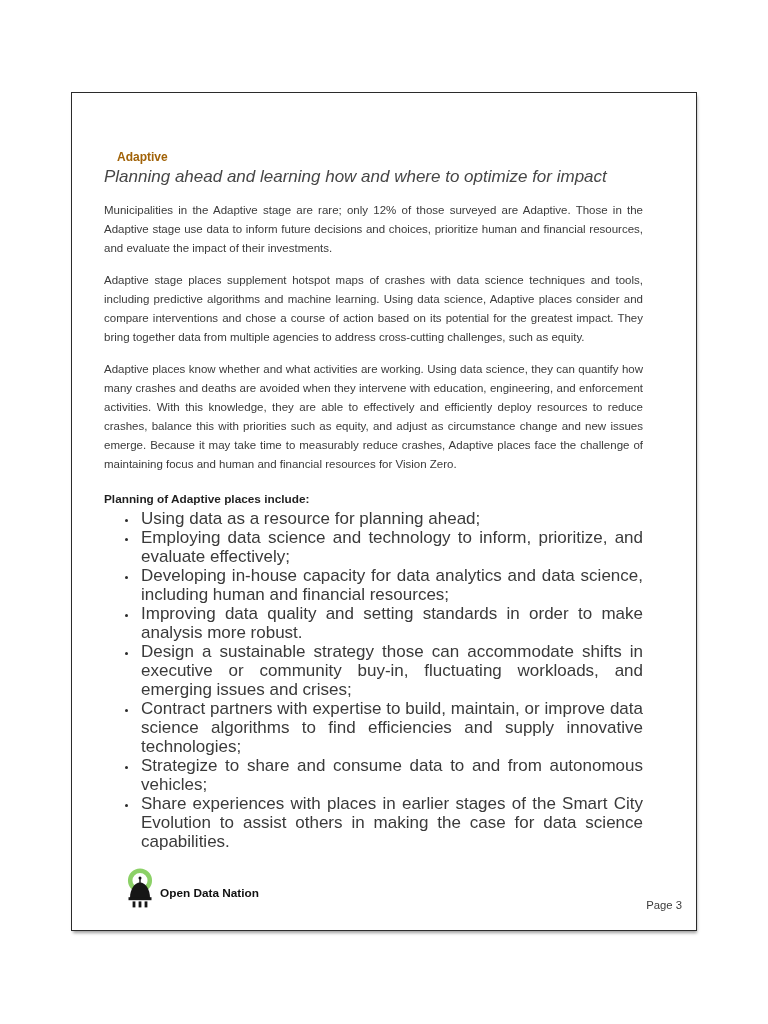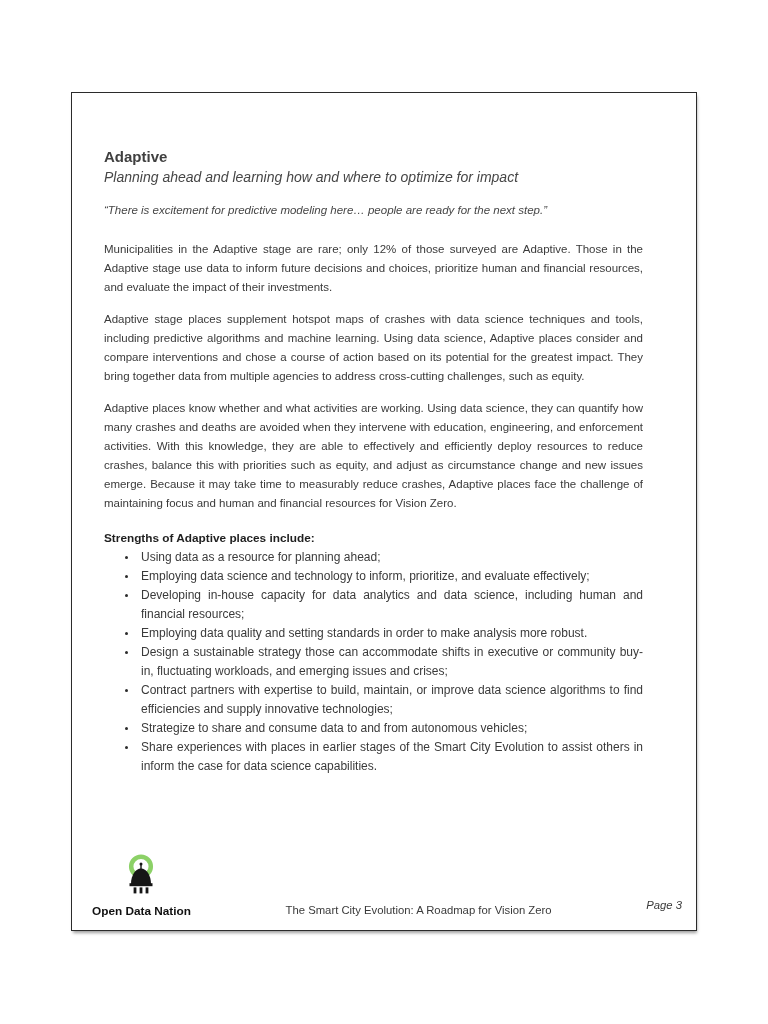--- a/index.html
+++ b/index.html
@@ -21,28 +21,29 @@
     height: 839px;
     background: #ffffff;
     border: 1px solid var(--border, #2b2b2b);
     box-shadow: 1px 3px 3px -1px rgba(0,0,0,0.38);
     overflow: hidden;
   }
   .page-content {
     padding: 55px 53px 0 32px;
   }
   .page-title {
-    font-size: 15px;
+    font-size: 12px;
     font-weight: bold;
-    color: #404040;
+    color: #a16207;
     line-height: 18px;
     margin-bottom: 2px;
+    margin-left: 13px;
   }
   .page-subtitle {
-    font-size: 14px;
+    font-size: 17px;
     font-style: italic;
     line-height: 18px;
     color: #464646;
     margin-bottom: 15px;
   }
   .pull-quote {
     font-size: 11.5px;
     font-style: italic;
     line-height: 18px;
     color: #464646;
@@ -61,40 +62,41 @@
     color: #1f1f1f;
     line-height: 19px;
     margin-top: 16px;
   }
   ul.bullet-list {
     list-style: disc outside;
     padding-left: 34px;
     margin: 0;
   }
   ul.bullet-list li {
-    font-size: 12px;
+    font-size: 17px;
     line-height: 19px;
     text-align: justify;
     padding-left: 3px;
   }
   ul.bullet-list li::marker { font-size: 10px; color: #2b2b2b; }
   .page-footer {
     position: absolute;
     left: 0;
     right: 0;
     bottom: 12px;
     display: flex;
     align-items: flex-end;
     justify-content: space-between;
     padding: 0 14px 0 20px;
   }
   .footer-left {
     display: flex;
-    flex-direction: column;
+    flex-direction: row;
     align-items: center;
+    margin-left: 28px;
   }
   .logo-icon-wrap { margin-bottom: 3px; }
   .ring {
     fill: none;
     stroke: var(--logo-green, #8CD167);
     stroke-width: 4.5px;
   }
   .dome-part { fill: var(--logo-black, #161616); }
   .org-name {
     font-size: 11.8px;
@@ -106,69 +108,66 @@
     font-size: 11.3px;
     color: #3a3a3a;
     padding-bottom: 2px;
     white-space: nowrap;
   }
   .page-number {
     font-size: 11.3px;
     color: #3a3a3a;
     padding-bottom: 7px;
     white-space: nowrap;
-    font-style: italic;
   }
 </style>
 </head>
 <body>
 
 <div class="canvas">
   <div class="page-frame">
     <div class="page-content">
 
       <h1 class="page-title">Adaptive</h1>
       <p class="page-subtitle">Planning ahead and learning how and where to optimize for impact</p>
 
-      <p class="pull-quote">“There is excitement for predictive modeling here… people are ready for the next step.”</p>
 
       <p class="body-paragraph">Municipalities in the Adaptive stage are rare; only 12% of those surveyed are Adaptive. Those in the Adaptive stage use data to inform future decisions and choices, prioritize human and financial resources, and evaluate the impact of their investments.</p>
       <p class="body-paragraph">Adaptive stage places supplement hotspot maps of crashes with data science techniques and tools, including predictive algorithms and machine learning. Using data science, Adaptive places consider and compare interventions and chose a course of action based on its potential for the greatest impact. They bring together data from multiple agencies to address cross-cutting challenges, such as equity.</p>
       <p class="body-paragraph">Adaptive places know whether and what activities are working. Using data science, they can quantify how many crashes and deaths are avoided when they intervene with education, engineering, and enforcement activities. With this knowledge, they are able to effectively and efficiently deploy resources to reduce crashes, balance this with priorities such as equity, and adjust as circumstance change and new issues emerge. Because it may take time to measurably reduce crashes, Adaptive places face the challenge of maintaining focus and human and financial resources for Vision Zero.</p>
 
-      <h2 class="section-heading">Strengths of Adaptive places include:</h2>
+      <h2 class="section-heading">Planning of Adaptive places include:</h2>
       <ul class="bullet-list">
         <li>Using data as a resource for planning ahead;</li>
         <li>Employing data science and technology to inform, prioritize, and evaluate effectively;</li>
         <li>Developing in-house capacity for data analytics and data science, including human and financial resources;</li>
-        <li>Employing data quality and setting standards in order to make analysis more robust.</li>
+        <li>Improving data quality and setting standards in order to make analysis more robust.</li>
       </ul>
 
       <ul class="bullet-list">
         <li>Design a sustainable strategy those can accommodate shifts in executive or community buy-in, fluctuating workloads, and emerging issues and crises;</li>
         <li>Contract partners with expertise to build, maintain, or improve data science algorithms to find efficiencies and supply innovative technologies;</li>
         <li>Strategize to share and consume data to and from autonomous vehicles;</li>
-        <li>Share experiences with places in earlier stages of the Smart City Evolution to assist others in inform the case for data science capabilities.</li>
+        <li>Share experiences with places in earlier stages of the Smart City Evolution to assist others in making the case for data science capabilities.</li>
       </ul>
 
     </div>
 
     <div class="page-footer">
       <div class="footer-left">
         <div class="logo-icon-wrap">
           <svg width="40" height="44" viewBox="0 0 40 44" xmlns="http://www.w3.org/2000/svg">
             <circle class="ring" cx="20" cy="13.5" r="9.8"></circle>
             <circle class="dome-part" cx="20" cy="11" r="1.5"></circle>
             <rect class="dome-part" x="19.3" y="11" width="1.4" height="5"></rect>
             <path class="dome-part" d="M10,31 A10,15.5 0 0 1 30,31 Z"></path>
             <rect class="dome-part" x="8.5" y="30.2" width="23" height="3"></rect>
             <rect class="dome-part" x="12.6" y="34.4" width="2.8" height="6"></rect>
             <rect class="dome-part" x="18.6" y="34.4" width="2.8" height="6"></rect>
             <rect class="dome-part" x="24.6" y="34.4" width="2.8" height="6"></rect>
           </svg>
         </div>
         <div class="org-name">Open Data Nation</div>
       </div>
-      <div class="footer-doc-title">The Smart City Evolution: A Roadmap for Vision Zero</div>
       <div class="page-number">Page 3</div>
     </div>
   </div>
 </div>
 
 </body></html>

